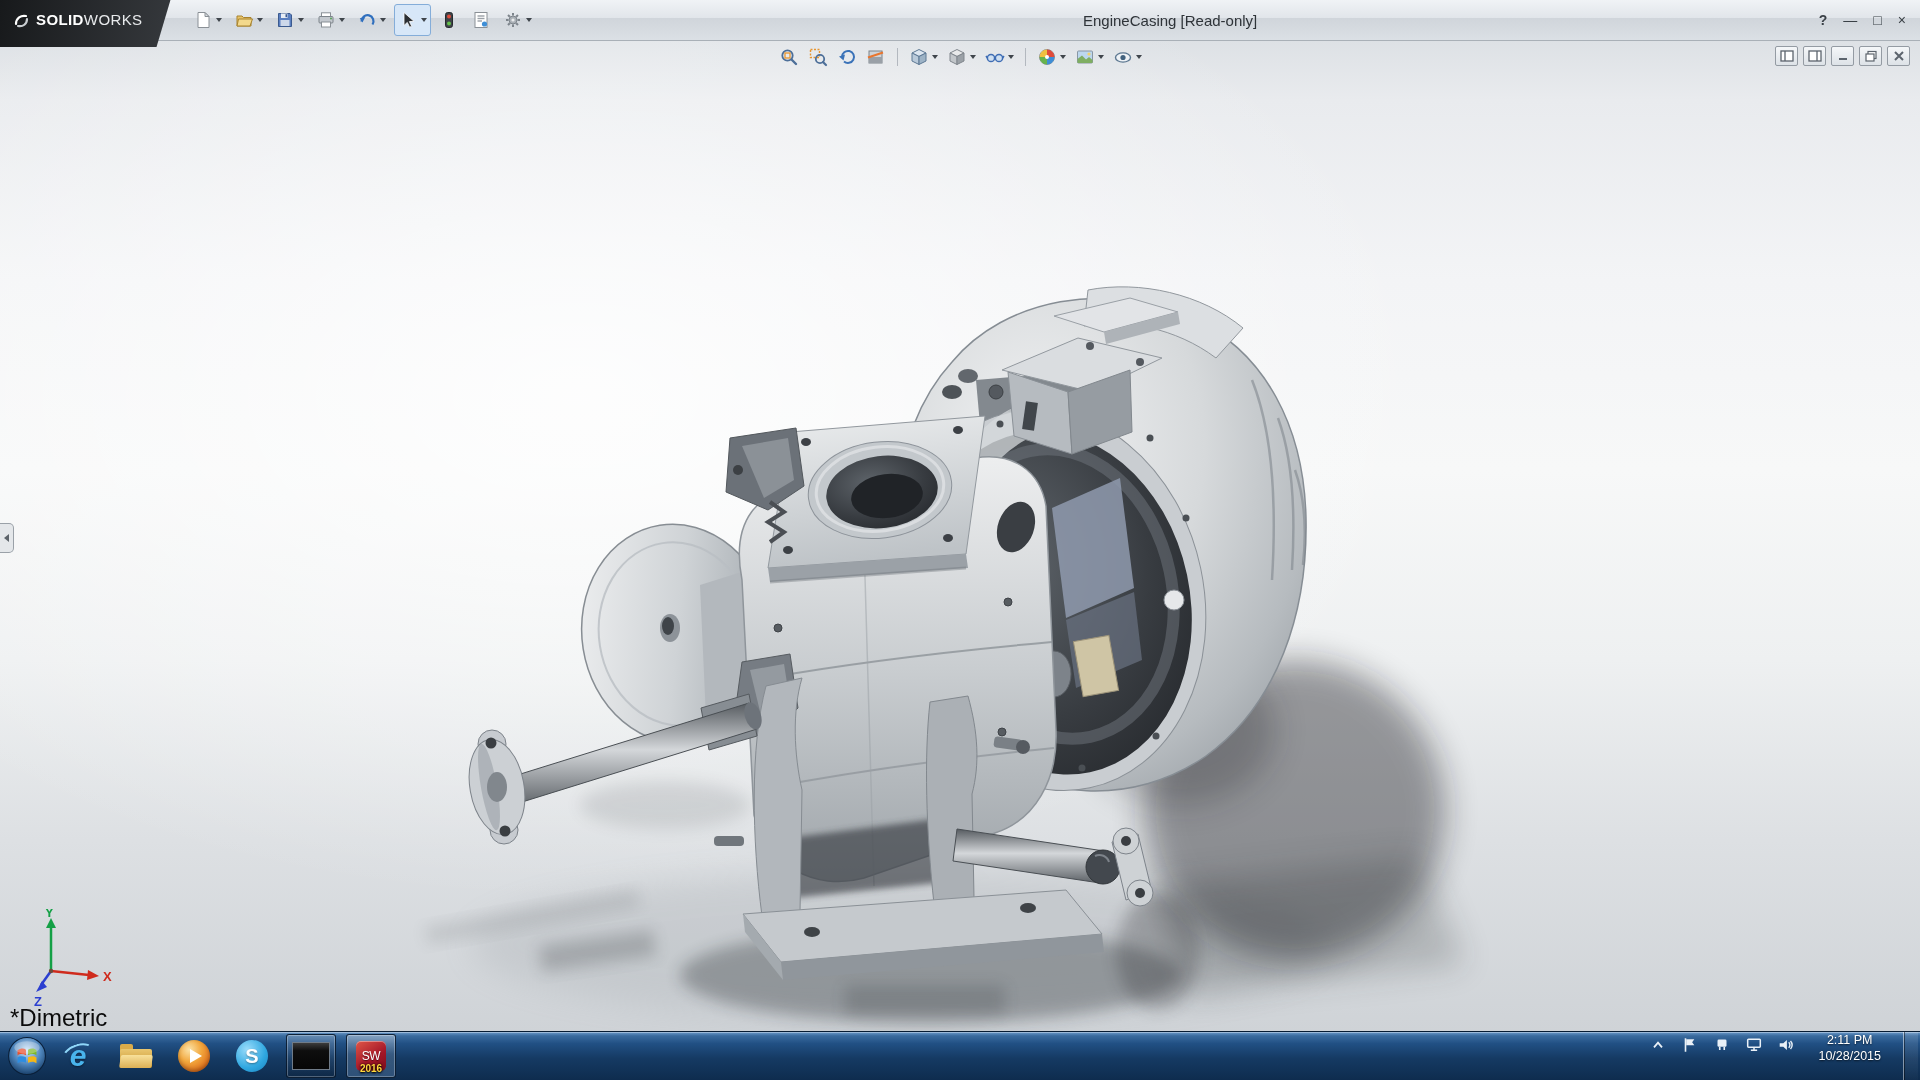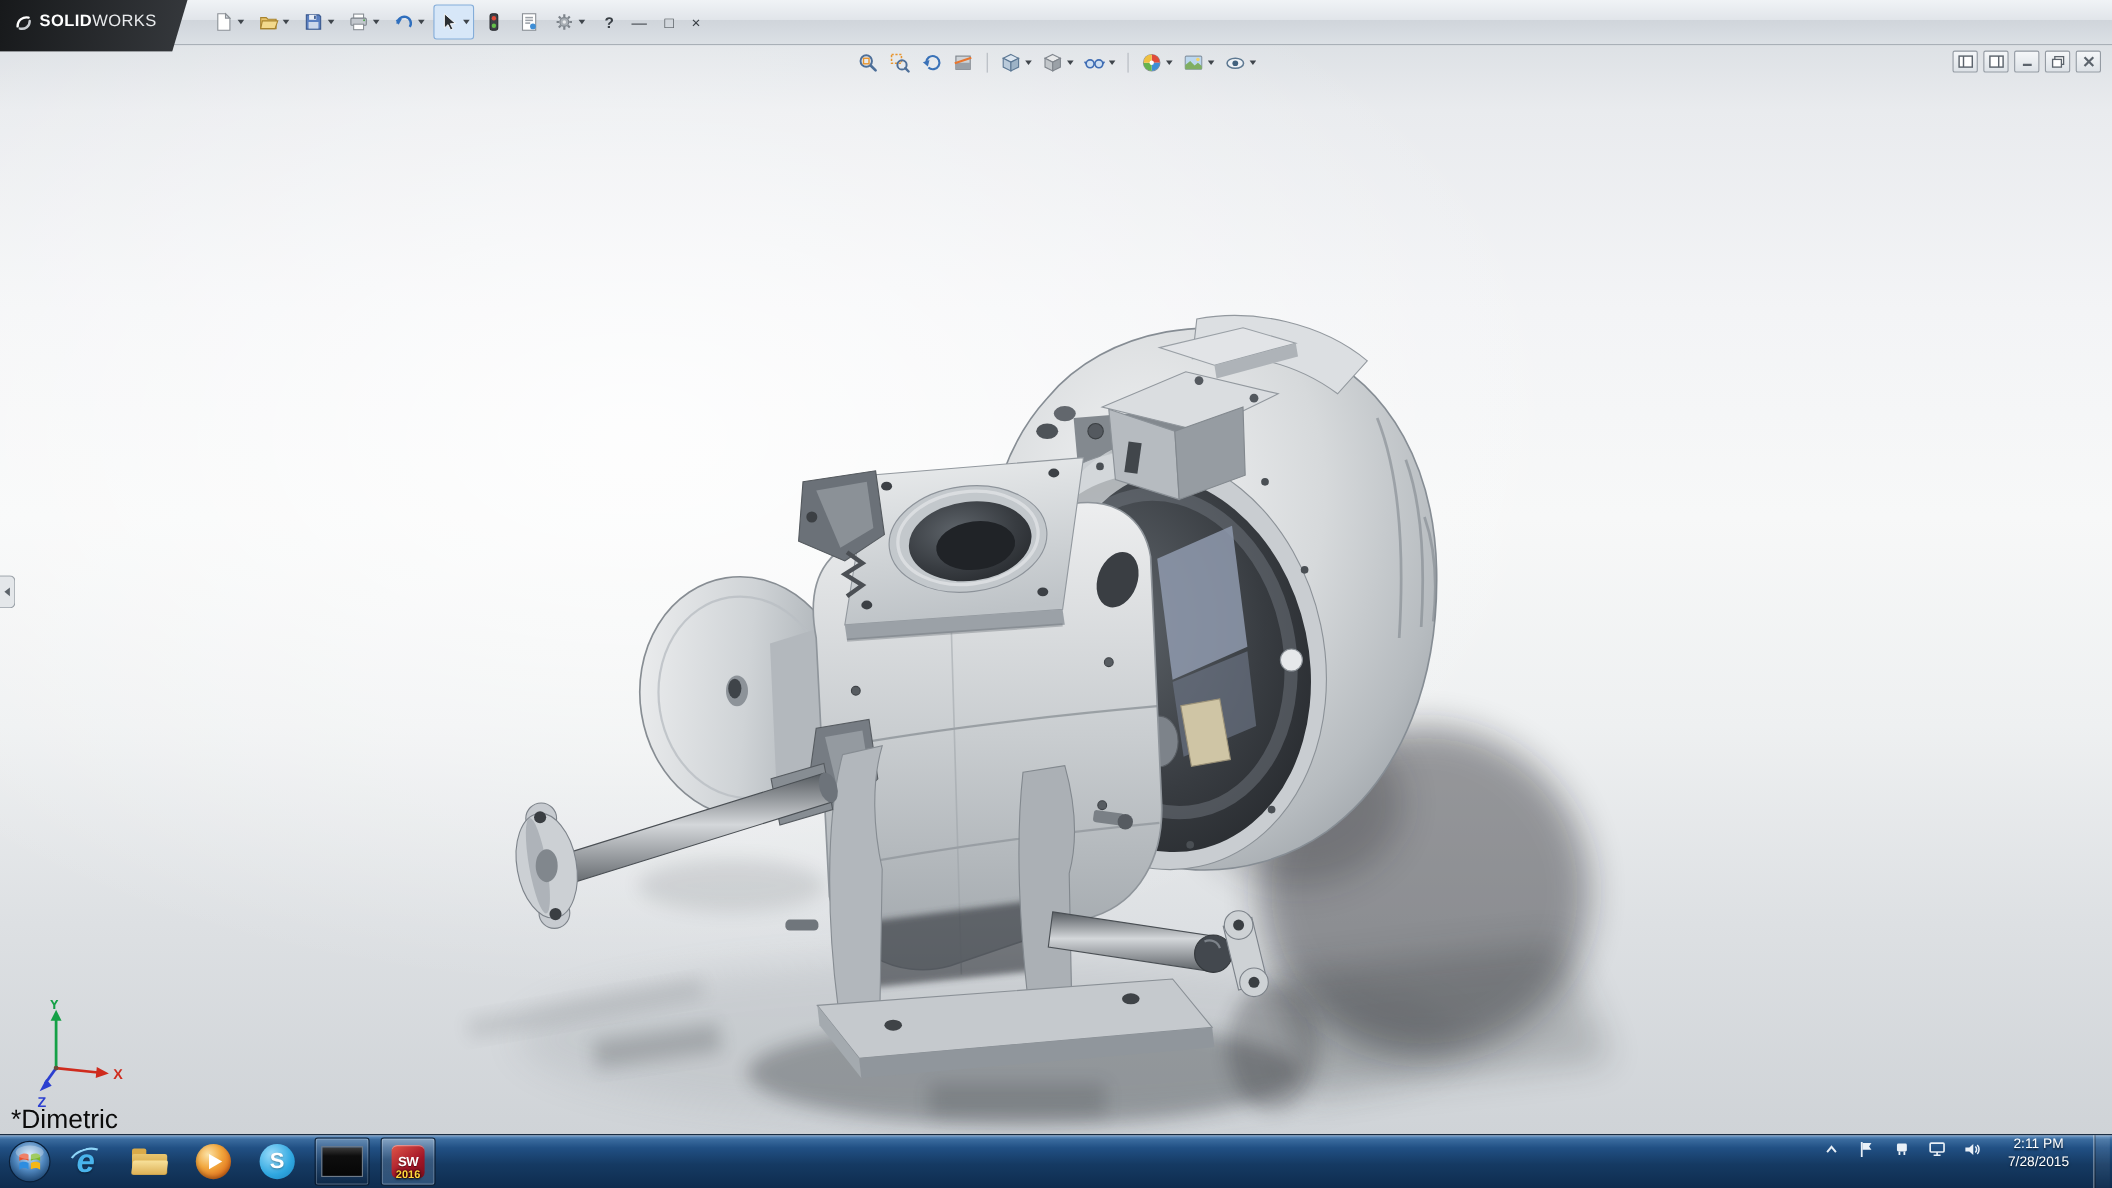--- a/index.html
+++ b/index.html
@@ -78,21 +78,21 @@
     box-shadow:inset 0 -2px 4px rgba(0,0,0,.3);}
   .icon-wmp .play{position:absolute;left:12px;top:9px;width:0;height:0;
     border-left:12px solid #fff;border-top:7px solid transparent;border-bottom:7px solid transparent;}
   .icon-skype{width:32px;height:32px;border-radius:50%;display:flex;align-items:center;justify-content:center;
     background:radial-gradient(circle at 35% 30%, #9adcfb, #2fa7e0 60%, #1b82bd);color:#fff;font-weight:bold;font-size:20px;
     text-shadow:0 1px 2px rgba(0,0,0,.35);}
   .icon-cmd{width:36px;height:26px;background:linear-gradient(#3c3c3c,#0e0e0e 30%,#060606);border:1px solid #6f7b88;}
   .icon-cmd .bar{height:4px;background:#33414f;}
   .icon-sw{width:30px;height:30px;border-radius:5px;position:relative;display:flex;align-items:center;justify-content:center;
     background:linear-gradient(145deg,#e05648,#a31627 60%,#7c0e1c);box-shadow:inset 0 1px 0 rgba(255,255,255,.4);}
-  .sw-mono{color:#fff;font-weight:bold;font-size:12px;letter-spacing:-.5px;text-shadow:0 1px 1px rgba(0,0,0,.5);}
+  .sw-mono{color:#fff;font-weight:normal;font-size:12px;letter-spacing:-.5px;text-shadow:0 1px 1px rgba(0,0,0,.5);}
   .sw-badge{position:absolute;bottom:-3px;left:50%;transform:translateX(-50%);
     font-size:10px;font-weight:bold;color:#ffd83d;text-shadow:0 1px 2px #000,0 0 3px #000;}
 
   .tray{margin-left:auto;display:flex;align-items:flex-start;gap:12px;padding-right:2px;}
   .tray-btn{display:flex;align-items:center;justify-content:center;width:20px;height:26px;}
   .clock{display:flex;flex-direction:column;align-items:center;justify-content:center;
     color:#fff;font-size:12.5px;line-height:1.3;text-shadow:0 1px 2px rgba(0,0,0,.65);padding:0 10px;}
   .show-desktop{width:14px;height:48px;border-left:1px solid rgba(255,255,255,.45);
     box-shadow:inset 1px 0 0 rgba(0,0,0,.45);
     background:linear-gradient(180deg,rgba(255,255,255,.12),rgba(255,255,255,.02));}
@@ -178,20 +178,21 @@
           <g stroke="#7d848b" stroke-width="2">
             <path d="M10,3 V5.5 M10,14.5 V17 M3,10 H5.5 M14.5,10 H17 M5,5 L6.8,6.8 M13.2,13.2 L15,15 M15,5 L13.2,6.8 M6.8,13.2 L5,15"></path>
           </g>
           <circle cx="10" cy="10" r="4" fill="#aab0b6" stroke="#7d848b"></circle>
           <circle cx="10" cy="10" r="1.6" fill="#e8eaec"></circle>
         </svg>
           <span class="dd"></span>
       </div>
     </nav>
 
+    <div class="title-center">EngineCasing [Read-only]</div>
 
     <div class="win-controls">
       <span class="wc help">?</span>
       <span class="wc">—</span>
       <span class="wc">□</span>
       <span class="wc">×</span>
     </div>
   </header>
 
   <div class="viewport">
@@ -611,18 +612,18 @@
         </svg>
       </div>
       <div class="tray-btn">
         <svg width="18" height="18" viewBox="0 0 20 20">
           <polygon points="3,8 7,8 11,4.5 11,15.5 7,12 3,12" fill="#e9f0f7"></polygon>
           <path d="M13,7 a4,4 0 0 1 0,6 M15,5.5 a6.5,6.5 0 0 1 0,9" stroke="#e9f0f7" stroke-width="1.6" fill="none"></path>
         </svg>
       </div>
       <div class="clock">
         <span>2:11 PM</span>
-        <span>7/28/2015</span>
+        <span>10/28/2015</span>
       </div>
       <div class="show-desktop"></div>
     </div>
   </footer>
 </div>
 
 </body></html>

